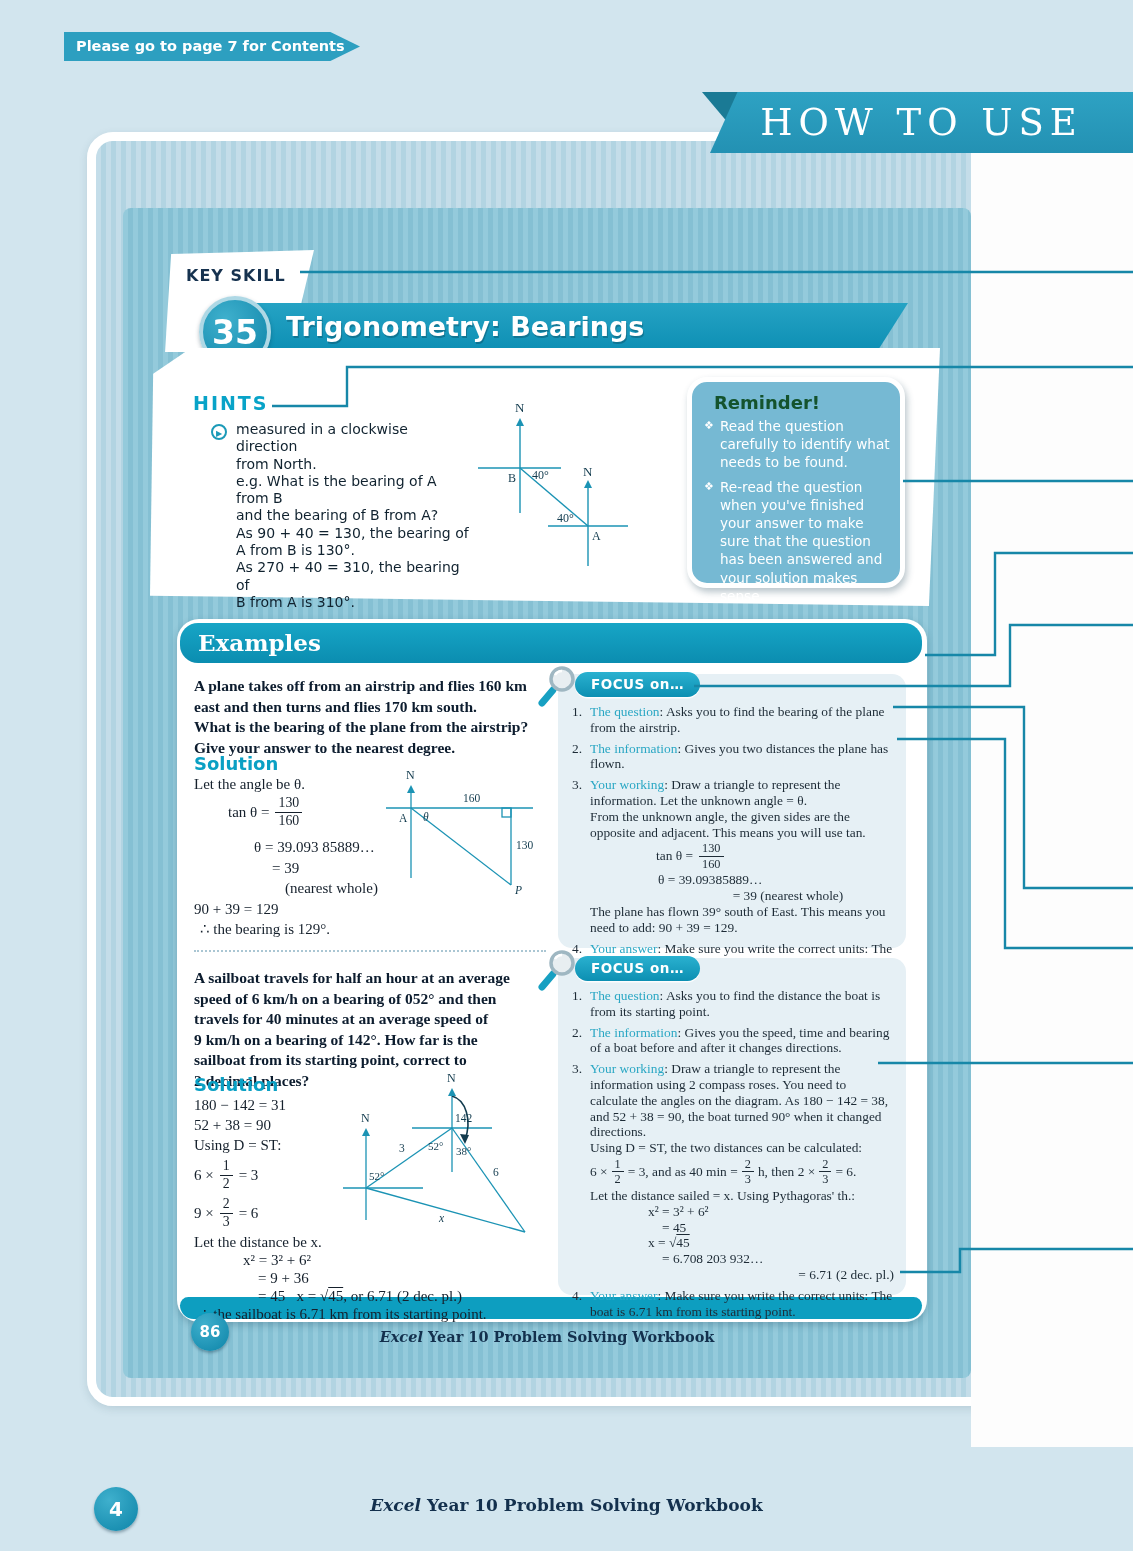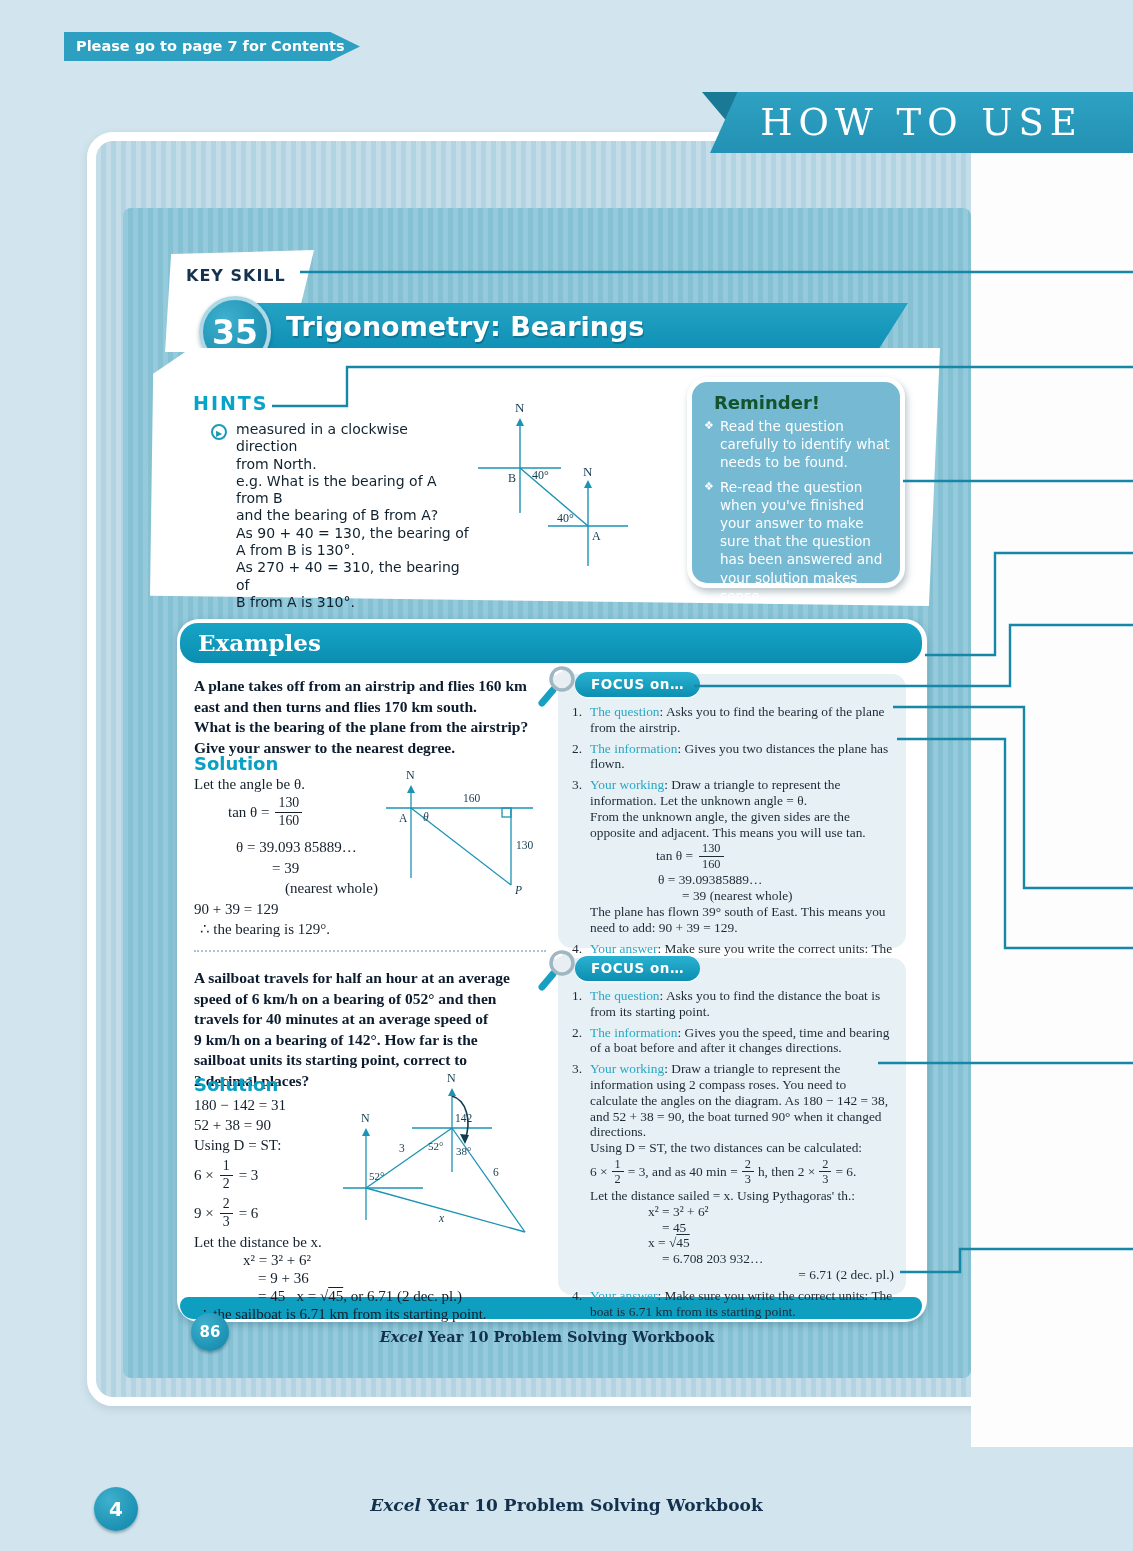--- a/index.html
+++ b/index.html
@@ -165,21 +165,21 @@
 
 <div class="abs sol-head" style="left:194px;top:753px;">Solution</div>
 <div class="abs sol serif" style="left:194px;top:776px;">Let the angle be θ.</div>
 <div class="abs sol serif mathrow" style="left:228px;top:792px;height:40px;">
   <span>tan θ  =</span>
   <span class="frac">
       <span class="fn">130</span>
       <span class="fd">160</span>
     </span>
 </div>
-<div class="abs sol serif" style="left:236px;top:839px;">θ  = 39.093 85889…</div>
+<div class="abs sol serif" style="left:254px;top:839px;">θ  = 39.093 85889…</div>
 <div class="abs sol serif" style="left:272px;top:860px;">= 39</div>
 <div class="abs sol serif" style="left:285px;top:880px;">(nearest whole)</div>
 <div class="abs sol serif" style="left:194px;top:901px;">90 + 39 = 129</div>
 <div class="abs sol serif" style="left:200px;top:920px;">∴ the bearing is 129°.</div>
 
 <svg class="abs" style="left:375px;top:765px;" width="165" height="140">
   <g stroke="#1b93b4" stroke-width="1.3" fill="none">
     <line x1="36" y1="22" x2="36" y2="113"></line>
     <line x1="11" y1="43" x2="158" y2="43"></line>
     <line x1="136" y1="43" x2="136" y2="120"></line>
@@ -195,21 +195,21 @@
   <text x="140" y="129" font-size="11.5" font-style="italic" fill="#123b4e">P</text>
 </svg>
 
 <div class="abs dotted-div"></div>
 
 <div class="abs prob serif" style="left:194px;top:968px;width:370px;">
   <div>A sailboat travels for half an hour at an average</div>
   <div>speed of 6 km/h on a bearing of 052° and then</div>
   <div>travels for 40 minutes at an average speed of</div>
   <div>9 km/h on a bearing of 142°. How far is the</div>
-  <div>sailboat units its starting point, correct to</div>
+  <div>sailboat from its starting point, correct to</div>
   <div>2 decimal places?</div>
 </div>
 
 <div class="abs sol-head" style="left:194px;top:1074px;">Solution</div>
 <div class="abs sol serif" style="left:194px;top:1097px;">180 − 142 = 31</div>
 <div class="abs sol serif" style="left:194px;top:1117px;">52 + 38 = 90</div>
 <div class="abs sol serif" style="left:194px;top:1137px;">Using D = ST:</div>
 <div class="abs sol serif mathrow" style="left:194px;top:1156px;height:38px;">
   <span>6 ×</span>
   <span class="frac">
@@ -272,21 +272,21 @@
       <span class="flabel">Your working</span><span>: Draw a triangle to represent the information. Let the unknown angle = θ.</span>
       <div>From the unknown angle, the given sides are the opposite and adjacent. This means you will use tan.</div>
       <div class="fmath mathrow" style="margin-left:66px;height:32px;">
         <span>tan θ =</span>
         <span class="frac">
             <span class="fn">130</span>
             <span class="fd">160</span>
           </span>
       </div>
       <div class="fmath" style="margin-left:68px;">θ = 39.09385889…</div>
-      <div class="fmath" style="margin-left:92px;">= 39 (nearest whole)</div>
+      <div class="fmath" style="margin-left:92px;text-align:center;">= 39 (nearest whole)</div>
       <div>The plane has flown 39° south of East. This means you need to add: 90 + 39 = 129.</div>
     </span>
   </div>
   <div class="fi">
     <span>4.</span>
     <span><span class="flabel">Your answer</span><span>: Make sure you write the correct units: The plane is at a bearing of 129° from the airstrip.</span></span>
   </div>
 </div>
 <div class="abs focus-pill" style="left:575px;top:672px;">FOCUS on…</div>
 <svg class="abs" style="left:536px;top:664px;" width="46" height="48">

